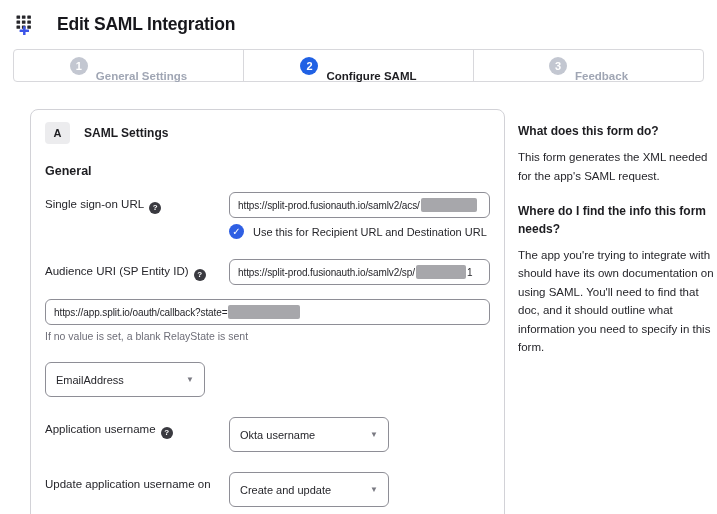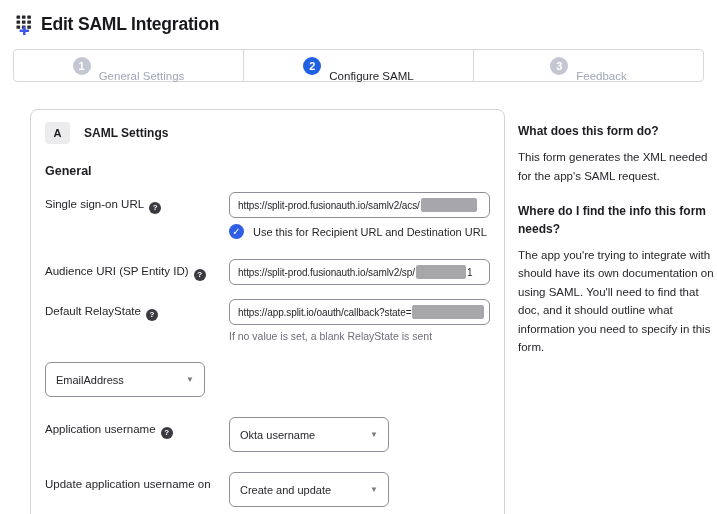--- a/index.html
+++ b/index.html
@@ -1,30 +1,30 @@
 <!DOCTYPE html>
 <html><head>
 <meta charset="utf-8">
 <style>
   * { margin:0; padding:0; box-sizing:border-box; }
   html,body { background:#fff; }
   body { font-family:"Liberation Sans","DejaVu Sans",sans-serif; color:#26262b; }
   .page { position:relative; width:717px; height:514px; background:#fff; overflow:hidden; }
 
   
-  .header { display:flex; align-items:center; gap:4px; margin:13px 0 0 15px; }
+  .header { display:flex; align-items:center; gap:20px; margin:13px 0 0 15px; }
   .app-icon { width:22px; height:22px; flex:0 0 auto; }
   .page-title { font-size:17.5px; font-weight:700; color:#17171c; letter-spacing:-0.2px; }
 
   
   .stepper { display:flex; margin:14px 13px 0 13px; height:33px; border:1px solid #d8d8dc; border-radius:4px; background:#fff; }
   .step { flex:1; display:flex; align-items:center; justify-content:center; gap:8px; border-right:1px solid #d8d8dc; cursor:pointer; }
   .step:last-child { border-right:none; }
   .step-num { width:18px; height:18px; border-radius:50%; background:#c3c7d1; color:#fff; font-size:11px; font-weight:700; line-height:18px; text-align:center; flex:0 0 auto; }
-  .step-label { font-size:11.5px; font-weight:400; color:#a0a6b4;margin-top:20px; }
+  .step-label { font-size:11.5px; font-weight:700; color:#a0a6b4;margin-top:20px; }
   .step.active .step-num { background:#2061e4; }
   .step.active .step-label { color:#1d1d21; }
 
   
   .main { display:flex; align-items:flex-start; margin:27px 0 0 30px; }
   .card { width:475px; min-height:430px; border:1px solid #d2d2d7; border-radius:8px; background:#fff; padding:12px 14px 20px 14px; }
 
   .section-head { display:flex; align-items:center; gap:14px; }
   .section-badge { width:25px; height:22px; background:#ececee; border-radius:4px; font-size:11px; font-weight:700; color:#1d1d21; display:flex; align-items:center; justify-content:center; }
   .section-title { font-size:12px; font-weight:700; color:#1d1d21; }
@@ -135,23 +135,20 @@
         <div class="row-control">
           <div class="text-input">
             <span>https://split-prod.fusionauth.io/samlv2/sp/</span>
               <span class="redact redact-b"></span>
               <span>1</span>
           </div>
         </div>
       </div>
 
       <div class="row tight">
-        <div class="row-label">
-          <span>Default RelayState</span><span class="help">?</span>
-        </div>
         <div class="row-control">
           <div class="text-input">
             <span>https://app.split.io/oauth/callback?state=</span>
               <span class="redact redact-c"></span>
               <span></span>
           </div>
           <div class="helper">If no value is set, a blank RelayState is sent</div>
         </div>
       </div>
 

